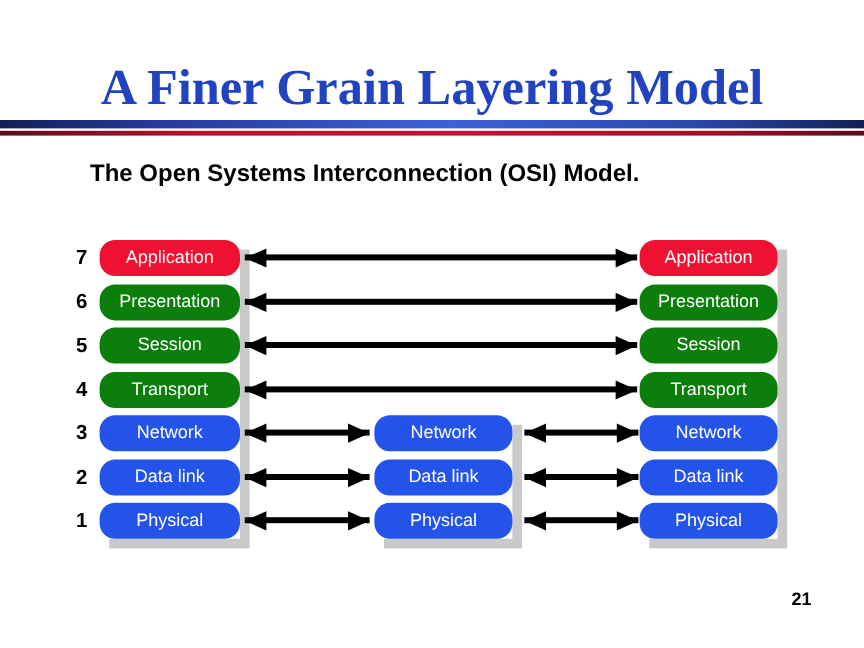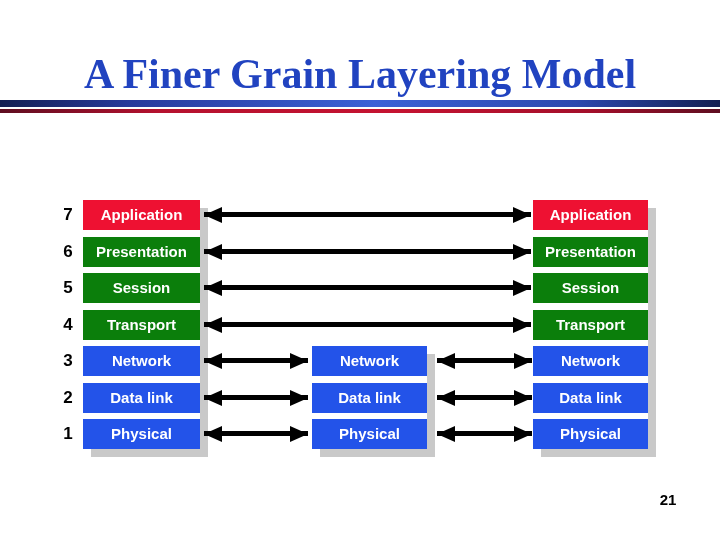--- a/index.html
+++ b/index.html
@@ -30,21 +30,21 @@
   .col-mid   { left:312px; top:346px; width:115px; height:103px; }
   .col-right { left:533px; top:200px; width:115px; height:249px; }
 
   .row { position:absolute; left:0; width:720px; height:30px; }
   .num {
     position:absolute; left:56px; top:0; width:24px; height:30px;
     line-height:30px; text-align:center; font-weight:bold; font-size:17px; color:#000;
   }
   .box {
     position:absolute; top:0; height:30px; line-height:30px; text-align:center;
-    color:#ffffff; font-weight:bold; font-size:15px;
+    color:#ffffff; font-weight:normal; font-size:15px;border-radius:13px;
   }
   .box.left  { left:83px;  width:117px; }
   .box.mid   { left:312px; width:115px; }
   .box.right { left:533px; width:115px; }
 
   .arrow { position:absolute; height:5px; background:#000; top:12px; }
   .arrow::before, .arrow::after {
     content:""; position:absolute; width:0; height:0; top:-5.5px;
     border-top:8px solid transparent; border-bottom:8px solid transparent;
   }
@@ -62,20 +62,21 @@
 </head>
 <body>
 
 <div class="slide">
 
   <h1 class="title" style="color: rgb(33, 67, 192);">A Finer Grain Layering Model</h1>
 
   <div class="bar-blue"></div>
   <div class="bar-red"></div>
 
+  <div class="subtitle">The Open Systems Interconnection (OSI) Model.</div>
 
   <div class="col-backdrop col-left"></div>
   <div class="col-backdrop col-mid"></div>
   <div class="col-backdrop col-right"></div>
 
   <div class="row" style="top:200px">
     <span class="num">7</span>
     <div class="box left" style="background-color: rgb(238, 17, 50);">Application</div>
     <div class="arrow long"></div>
     <div class="box right" style="background-color: rgb(238, 17, 50);">Application</div>

